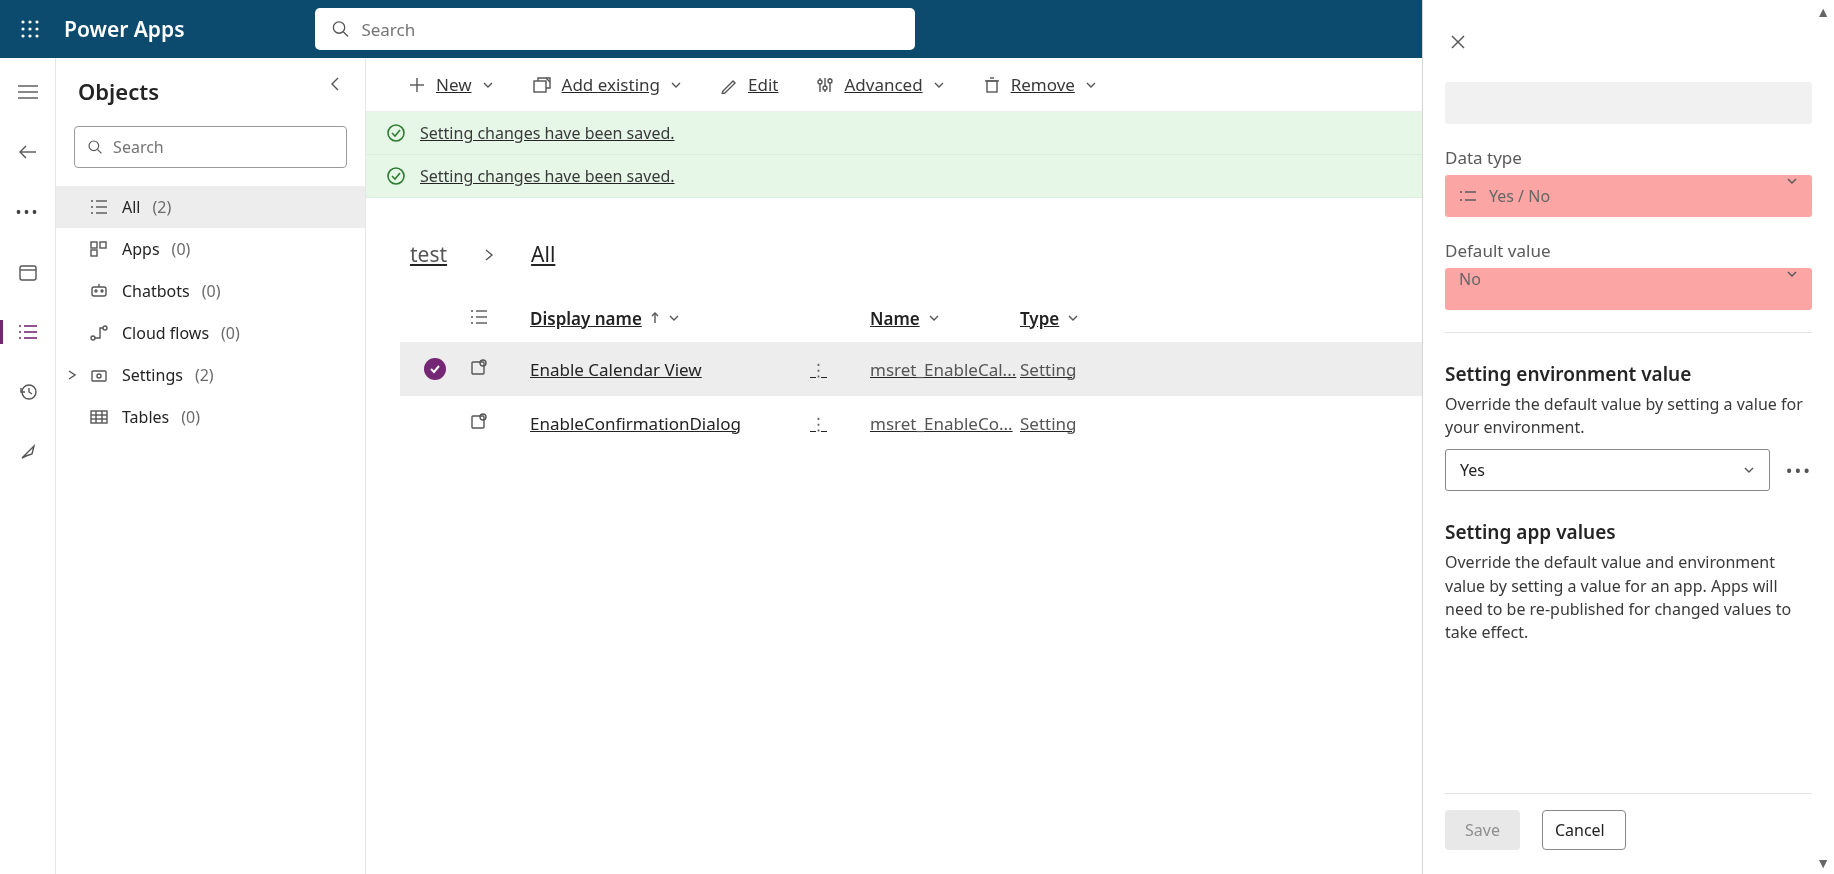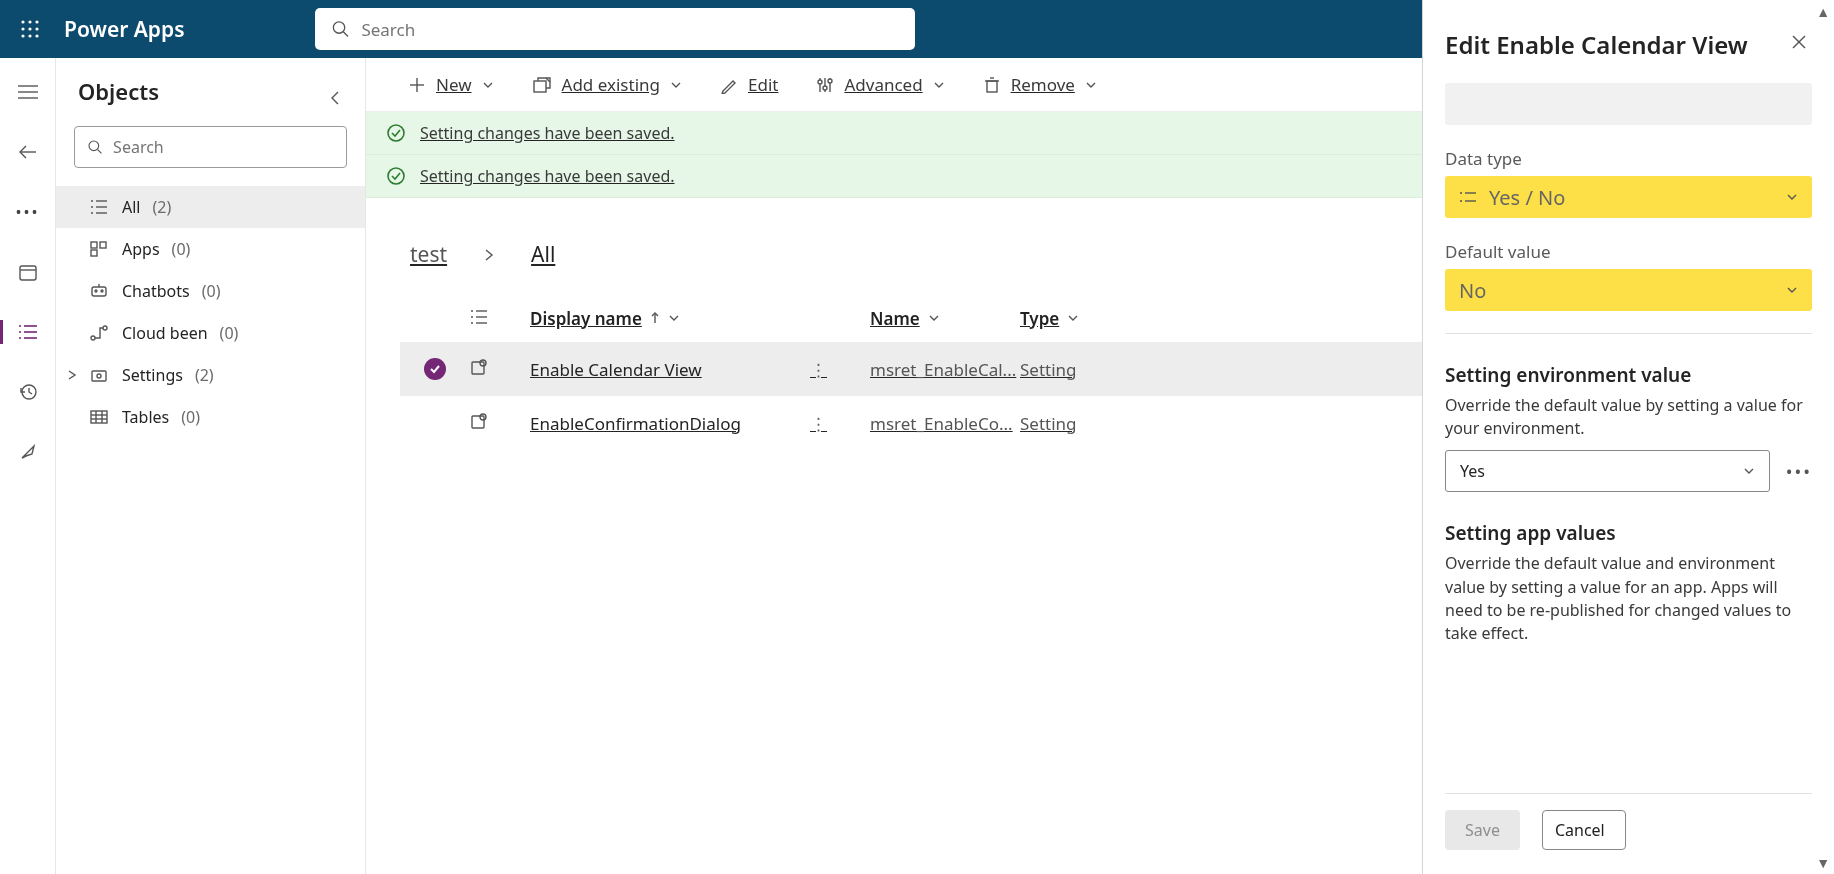--- a/index.html
+++ b/index.html
@@ -75,21 +75,21 @@
   
   .sidebar {
     position: absolute;
     top: 58px; left: 56px;
     width: 310px;
     height: calc(100% - 58px);
     border-right: 1px solid #e6e6e6;
     background: #fff;
   }
   .sidebar-head {
-    display:flex; align-items:flex-end; justify-content:space-between;
+    display:flex; align-items:flex-start; justify-content:space-between;
     padding: 18px 22px 14px 22px;
   }
   .sidebar-head h2 { font-size: 22px; font-weight:600; }
   .sidebar-search {
     margin: 6px 18px 14px 18px;
     height: 42px;
     border: 1px solid #9a9a9a;
     border-radius: 4px;
     display:flex; align-items:center; padding:0 12px;
   }
@@ -193,23 +193,23 @@
   .panel h1 { font-size:24px; font-weight:600; }
   .close-btn { font-size:18px; color:#444; cursor:pointer; padding:4px; }
   .field-block { margin-top: 22px; }
   .desc-input {
     width:100%; height:42px; background:#f1f1f1; border:none; border-radius:3px;
   }
   .label { font-size:17px; color:#5a5a5a; margin-bottom:6px; }
   .stronglabel { font-size:19px; font-weight:600; margin-top:28px; margin-bottom:6px; }
   .helptext { font-size:16px; color:#3a3a3a; line-height:1.45; }
   .fake-select {
-    height:42px; background:#fde047; border-radius:3px;
-    display:flex; align-items:center; justify-content:space-between;
-    padding:0 14px; font-size:20px; color:#555;
+    height:42px; background:#fca5a5; border-radius:3px;
+    display:flex; justify-content:space-between;
+    padding:0 14px; font-size:16px; color:#555;
   }
   .fake-select.disabled { color:#666; }
   .real-select {
     height:42px; border:1px solid #888; border-radius:3px;
     display:flex; align-items:center; justify-content:space-between;
     padding:0 14px; font-size:16px; background:#fff;
     flex:1;
   }
   .sel-row { display:flex; align-items:center; gap:16px; margin-top:10px;}
   .hr { border:none; border-top:1px solid #e2e2e2; margin-top:22px; }
@@ -373,21 +373,21 @@
       <span class="cnt">(0)</span>
     </div>
     <div class="tree-row">
       <span class="tree-icon">
         <svg class="stroke" width="18" height="16" viewBox="0 0 18 16">
             <circle cx="3" cy="13" r="2"></circle>
             <circle cx="15" cy="3" r="2"></circle>
             <path d="M5 13 H10 V3 H13"></path>
           </svg>
       </span>
-      <span>Cloud been</span>
+      <span>Cloud flows</span>
       <span class="cnt">(0)</span>
     </div>
     <div class="tree-row">
       <span class="expand">
         <svg class="stroke" width="12" height="12" viewBox="0 0 12 12">
             <polyline points="3,2 9,6 3,10"></polyline>
           </svg>
       </span>
       <span class="tree-icon">
         <svg class="stroke" width="18" height="16" viewBox="0 0 18 16">
@@ -566,21 +566,20 @@
       <div style="color:#555;">msret_EnableCo...</div>
       <div style="color:#555;">Setting</div>
     </div>
   </div>
 </div>
 
 <div class="panel">
   <span class="panel-corner-up">▲</span>
   <span class="panel-corner-down">▼</span>
   <div class="panel-title-row">
-    <h1>Edit Enable Calendar View</h1>
     <span class="close-btn">
       <svg class="stroke" width="18" height="18" viewBox="0 0 18 18">
           <line x1="3" y1="3" x2="15" y2="15"></line>
           <line x1="15" y1="3" x2="3" y2="15"></line>
         </svg>
     </span>
   </div>
 
   <div class="field-block">
     <div class="desc-input"></div>

